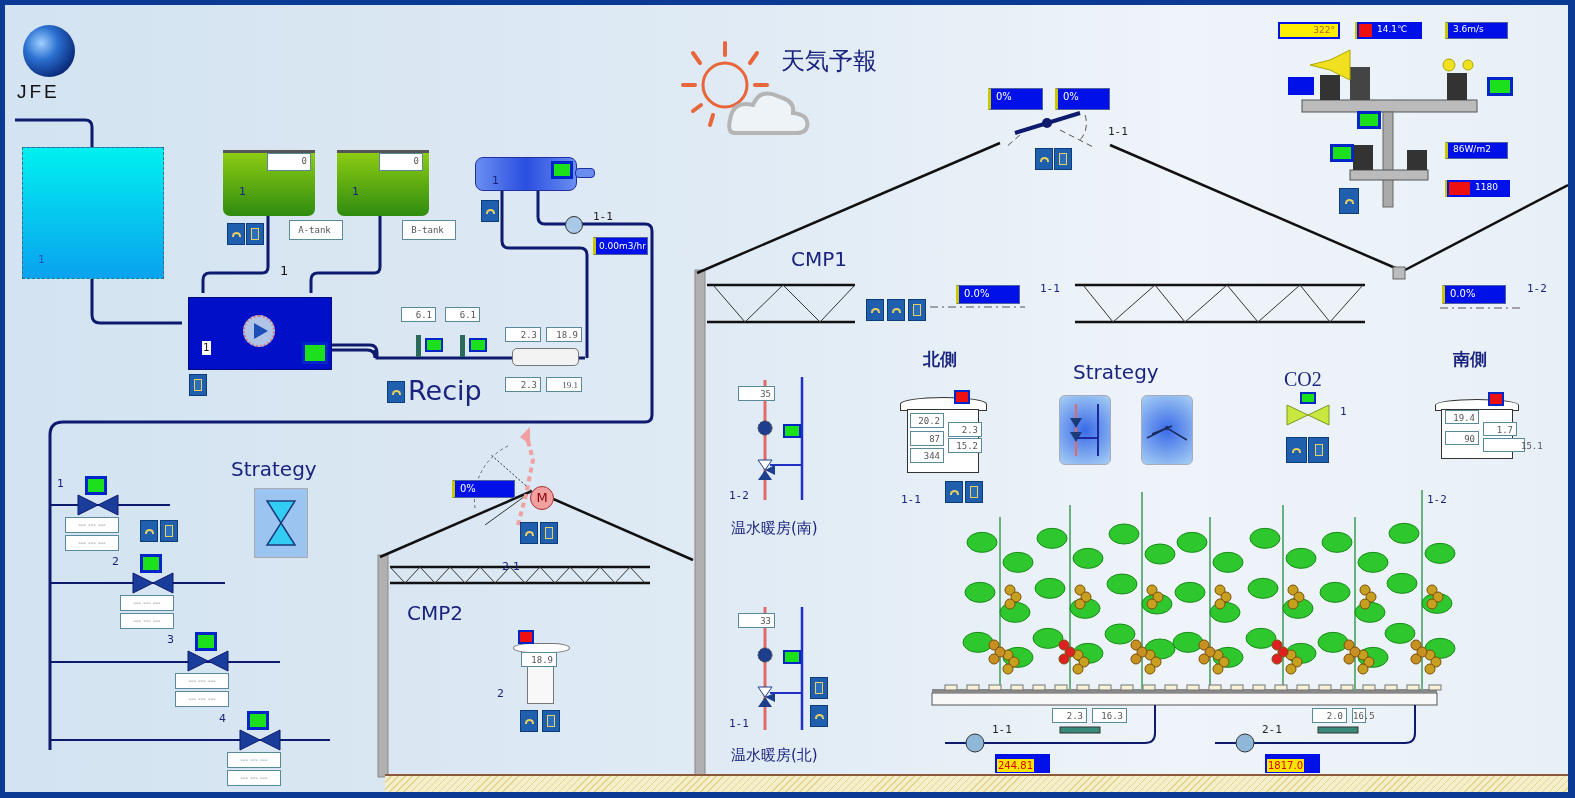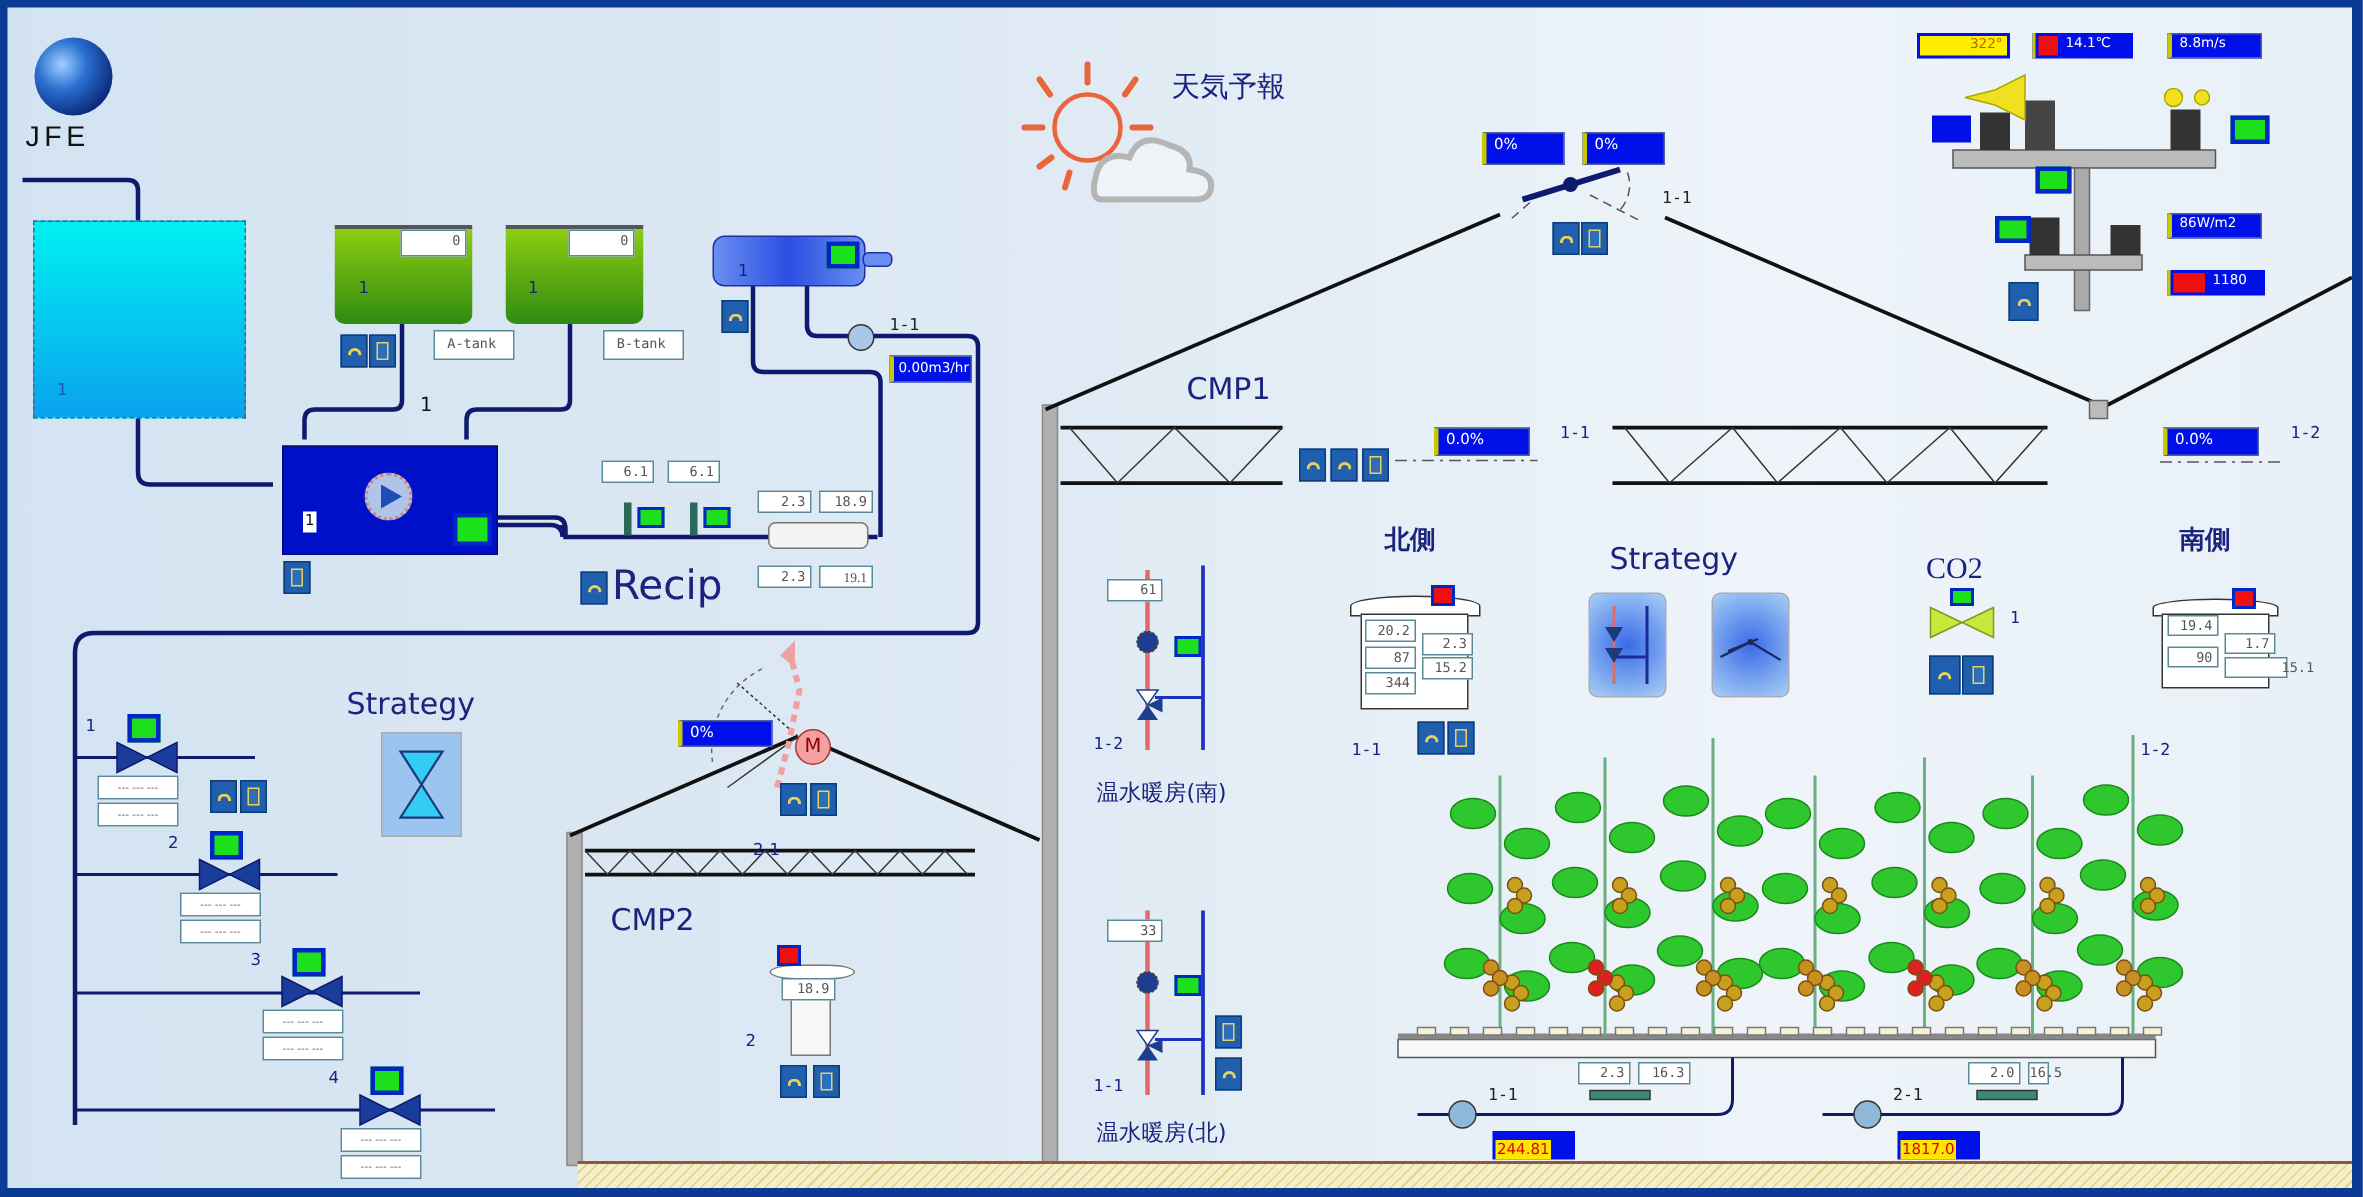--- a/index.html
+++ b/index.html
@@ -277,21 +277,21 @@
       </g>
       <path d="M730 128 Q722 128 725 115 Q728 95 748 100 Q755 82 775 92 Q790 96 788 108 Q805 110 802 122 Q800 128 792 128 Z" fill="#eef3f8" stroke="#b5b5b5" stroke-width="4"></path>
     </g>
   </svg>
 
   <div class="abs" style="left:12px;top:20px;width:60px;height:82px;">
     <div style="width:52px;height:52px;border-radius:50%;background:radial-gradient(circle at 35% 35%, #9fd0ff 0%, #2a6fd0 35%, #0a2a7a 75%);margin-left:6px;"></div>
     <div style="font-family:'Liberation Sans',sans-serif;font-size:19px;letter-spacing:3px;color:#111;margin-top:4px;">JFE</div>
   </div>
 
-  <div class="lbl lbl-lg" style="left:776px;top:40px;font-size:19px;">天気予報</div>
+  <div class="lbl lbl-lg" style="left:776px;top:40px;font-size:24px;">天気予報</div>
 
   <div class="abs" style="left:17px;top:142px;width:140px;height:130px;background:linear-gradient(#00f0f0,#0aa2ee);border:1px dashed #3c6b8a;"></div>
   <div class="lbl lbl-num" style="left:33px;top:248px;color:#1a55c0;">1</div>
 
   <div class="abs" style="left:218px;top:145px;width:92px;height:63px;background:linear-gradient(#8ccc12,#2f8b10);border-radius:0 0 7px 7px;border-top:3px solid #555;"></div>
   <div class="vbox" style="left:262px;top:148px;width:44px;height:18px;">0</div>
   <div class="lbl lbl-num" style="left:234px;top:180px;">1</div>
   <div class="vbox" style="left:284px;top:215px;width:54px;height:20px;text-align:center;line-height:18px;">A-tank</div>
 
   <div class="abs" style="left:332px;top:145px;width:92px;height:63px;background:linear-gradient(#8ccc12,#2f8b10);border-radius:0 0 7px 7px;border-top:3px solid #555;"></div>
@@ -502,21 +502,21 @@
   <div class="abs" style="left:1430px;top:392px;width:82px;height:62px;">
     <div style="position:absolute;left:0;top:2px;width:82px;height:10px;background:#fff;border:1.5px solid #333;border-radius:50% 50% 0 0;"></div>
     <div style="position:absolute;left:6px;top:12px;width:70px;height:48px;background:#fff;border:1px solid #333;"></div>
   </div>
   <div class="ind-red" style="left:1483px;top:387px;"></div>
   <div class="vbox" style="left:1440px;top:405px;width:34px;height:14px;">19.4</div>
   <div class="vbox" style="left:1478px;top:417px;width:34px;height:14px;">1.7</div>
   <div class="vbox" style="left:1440px;top:426px;width:34px;height:14px;">90</div>
   <div class="vbox" style="left:1478px;top:433px;width:34px;height:14px;padding-left:37px;">15.1</div>
 
-  <div class="vbox" style="left:733px;top:381px;width:37px;height:15px;">61</div>
+  <div class="vbox" style="left:733px;top:381px;width:37px;height:15px;">35</div>
   <div class="ind-green" style="left:778px;top:419px;width:14px;height:10px;border-width:2px;"></div>
   <div class="lbl lbl-sm" style="left:724px;top:484px;color:#1a237e;">1-2</div>
   <div class="lbl" style="left:726px;top:514px;font-size:15px;">温水暖房(南)</div>
 
   <div class="vbox" style="left:733px;top:608px;width:37px;height:15px;">33</div>
   <div class="ind-green" style="left:778px;top:645px;width:14px;height:10px;border-width:2px;"></div>
   <div class="btn" style="left:805px;top:672px;">
         <span class="doc"></span>
       </div>
   <div class="btn" style="left:805px;top:700px;">
@@ -543,21 +543,21 @@
 
   <div class="abs" style="left:380px;top:771px;width:1183px;height:16px;background:repeating-linear-gradient(135deg,#f4eecb 0,#f4eecb 4px,#e2d48a 4px,#e2d48a 5px);"></div>
 
   <div class="abs" style="left:1273px;top:17px;width:62px;height:17px;background:#0010e8;">
     <span style="display:block;margin:2px;height:13px;background:#ffee00;color:#c06000;font-size:9px;text-align:right;padding-right:3px;line-height:13px;">322°</span>
   </div>
   <div class="abs" style="left:1350px;top:17px;width:65px;height:17px;background:#0010e8;border-left:2px solid #c8c800;">
     <span style="position:absolute;left:2px;top:2px;width:13px;height:13px;background:#ee1010;"></span>
     <span style="position:absolute;left:20px;top:2px;color:#fff;font-size:9px;">14.1℃</span>
   </div>
-  <div class="bar" style="left:1440px;top:17px;width:63px;height:17px;font-size:9px;line-height:13px;">8.8m/s</div>
+  <div class="bar" style="left:1440px;top:17px;width:63px;height:17px;font-size:9px;line-height:13px;">3.6m/s</div>
   <div class="abs" style="left:1283px;top:72px;width:26px;height:18px;background:#0010e8;"></div>
   <div class="ind-green" style="left:1482px;top:72px;width:20px;height:13px;"></div>
   <div class="ind-green" style="left:1352px;top:106px;width:18px;height:12px;"></div>
   <div class="ind-green" style="left:1325px;top:139px;width:18px;height:12px;"></div>
   <div class="bar" style="left:1440px;top:137px;width:63px;height:17px;font-size:9px;line-height:13px;">86W/m2</div>
   <div class="abs" style="left:1440px;top:175px;width:63px;height:17px;background:#0010e8;border-left:2px solid #c8c800;">
     <span style="position:absolute;left:2px;top:2px;width:21px;height:13px;background:#ee1010;"></span>
     <span style="position:absolute;left:28px;top:2px;color:#fff;font-size:9px;">1180</span>
   </div>
   <div class="btn" style="left:1334px;top:183px;width:18px;height:24px;">

